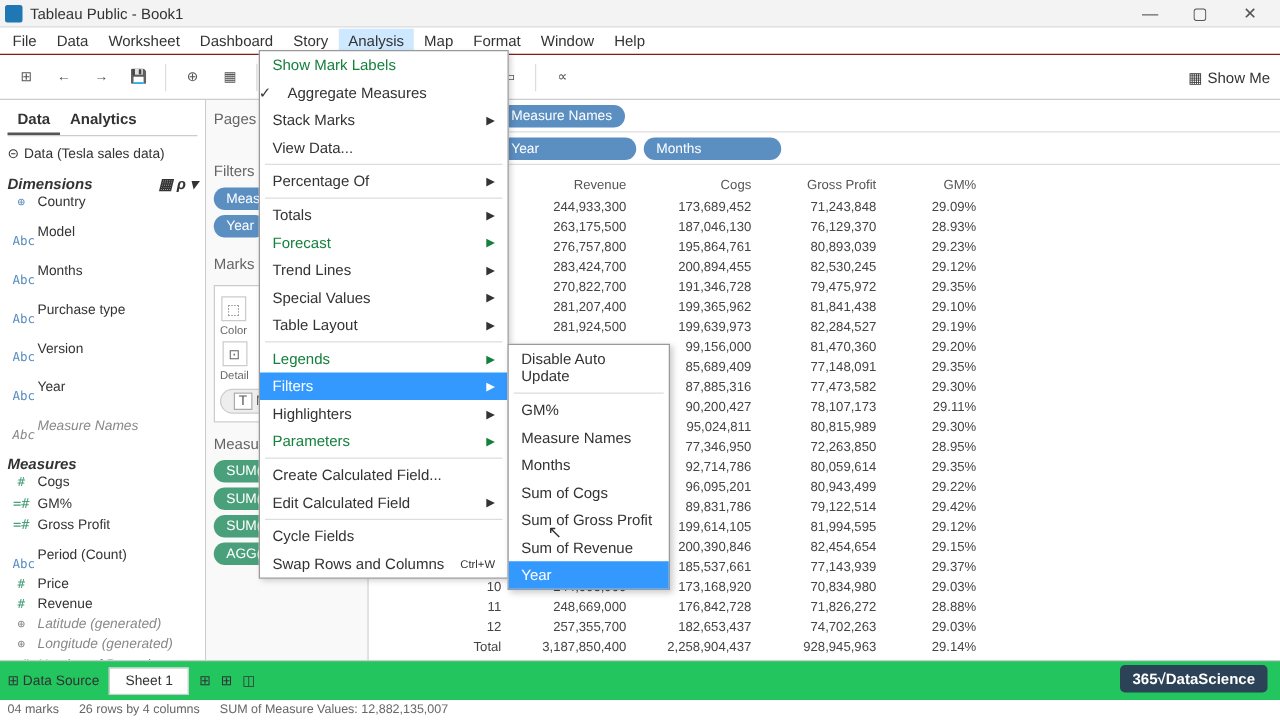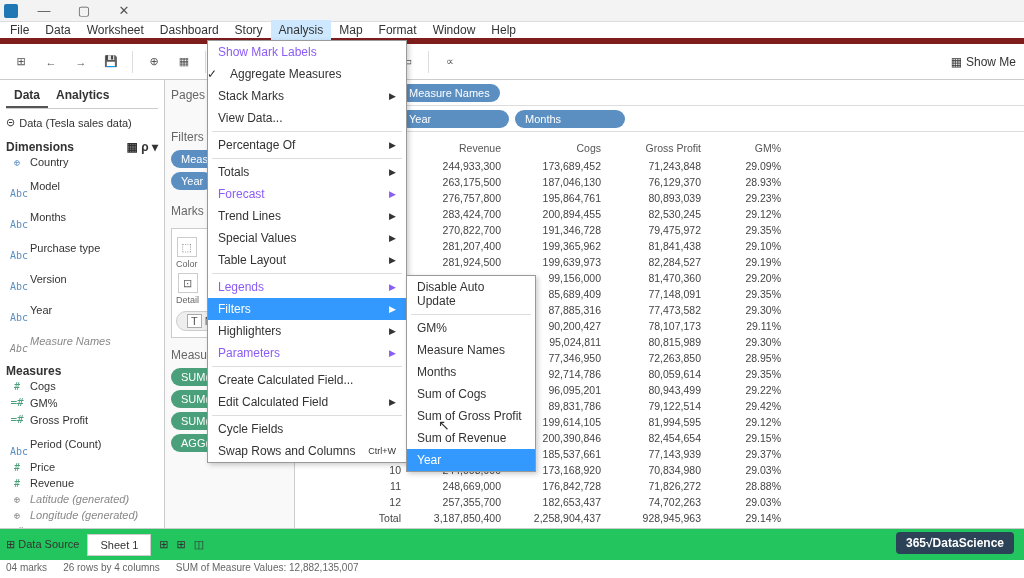--- a/index.html
+++ b/index.html
@@ -1,35 +1,35 @@
 <!DOCTYPE html>
 <html><head>
 <meta charset="utf-8">
 <style>
 * { box-sizing: border-box; margin: 0; padding: 0; font-family: 'Segoe UI', Tahoma, sans-serif; }
 body { width: 1024px; height: 578px; background: #fff; font-size: 11px; color: #333; overflow: hidden; position: relative; }
 .titlebar { height: 22px; display: flex; align-items: center; padding: 0 4px; background: #f3f3f3; border-bottom: 1px solid #ddd; }
 .titlebar .app-icon { width: 14px; height: 14px; background: #1f77b4; border-radius: 2px; margin-right: 6px; }
 .titlebar .title { flex: 1; font-size: 12px; }
 .titlebar .win-btn { width: 40px; text-align: center; font-size: 13px; color: #555; cursor: default; }
-.menubar { height: 22px; display: flex; align-items: center; padding: 0 2px; border-bottom: 6px solid #7f1d1d; }
+.menubar { height: 22px; display: flex; align-items: center; padding: 0 2px; border-bottom: 1px solid #7f1d1d; }
 .menubar .mi { padding: 3px 8px; font-size: 12px; }
 .menubar .mi.active { background: #cde8ff; }
 .toolbar { height: 36px; display: flex; align-items: center; padding: 0 8px; border-bottom: 1px solid #ccc; gap: 4px; }
 .tbtn { width: 26px; height: 26px; display: flex; align-items: center; justify-content: center; color: #555; }
 .sep { width: 1px; height: 22px; background: #ddd; margin: 0 4px; }
 .fit-select { height: 24px; width: 90px; border: 1px solid #ccc; padding: 0 6px; font-size: 11px; display: flex; align-items: center; justify-content: space-between; background: #fff; }
 .showme { margin-left: auto; display: flex; align-items: center; gap: 4px; font-size: 12px; }
 .workspace { display: flex; height: 464px; }
 .leftpane { width: 165px; border-right: 1px solid #ccc; padding: 4px 6px; background: #fff; }
 .data-tabs { display: flex; border-bottom: 1px solid #ccc; margin-bottom: 4px; }
 .data-tabs .dt { padding: 4px 8px; font-size: 12px; font-weight: bold; }
 .data-tabs .dt.active { border-bottom: 2px solid #555; }
 .ds-row { display: flex; align-items: center; gap: 4px; padding: 3px 0; font-size: 11px; }
-.section-head { font-weight: bold; font-size: 12px; margin-top: 8px; display: flex; align-items: center; justify-content: space-between; }
+.section-head { font-weight: bold; font-size: 12px; margin-top: 8px; display: flex; align-items: center; justify-content: space-between; font-style: italic; }
 .field { display: flex; align-items: center; gap: 6px; padding: 2px 0 2px 4px; font-size: 11px; }
 .field .fi { width: 14px; text-align: center; font-family: monospace; font-size: 10px; }
 .fi.globe { color: #5b8ec1; }
 .fi.abc { color: #5b8ec1; margin-top: 16px; }
 .fi.hash { color: #4aa07a; }
 .fi.calc { color: #4aa07a; font-size: 11px; }
 .fi.italic { font-style: italic; color: #888; }
 .shelfpane { width: 130px; border-right: 1px solid #ccc; padding: 4px 6px; background: #f9f9f9; position: relative; }
 .shelf-head { font-size: 12px; padding: 4px 0; color: #666; }
 .pill { display: inline-block; padding: 3px 10px; border-radius: 11px; font-size: 11px; color: #fff; margin: 2px 0; }
@@ -51,35 +51,36 @@
 .c-month { width: 50px; text-align: center; }
 .c-rev { width: 100px; }
 .c-cogs { width: 100px; }
 .c-gp { width: 100px; }
 .c-gm { width: 80px; }
 .menu-pop { position: absolute; background: #fff; border: 1px solid #999; box-shadow: 2px 2px 5px rgba(0,0,0,.2); z-index: 50; }
 .menu-main { left: 207px; top: 40px; width: 200px; }
 .menu-sub { left: 406px; top: 275px; width: 130px; }
 .mp-item { padding: 4px 10px; font-size: 12px; display: flex; align-items: center; justify-content: space-between; position: relative; }
 .mp-item.hover { background: #3399ff; color: #fff; }
-.mp-item.disabled { color: #8b5cf6; }
+.mp-item.disabled { color: #15803d; }
 .mp-sep { height: 1px; background: #ddd; margin: 2px 4px; }
 .mp-item .check { position: absolute; left: -3px; width: 14px; text-align: center; }
 .mp-item .sub { font-size: 9px; }
 .footer { position: absolute; bottom: 18px; left: 0; right: 0; height: 32px; border-top: 1px solid #ccc; display: flex; align-items: center; padding: 0 6px; gap: 8px; background: #22c55e; }
 .sheet-tab { padding: 4px 12px; background: #fff; border: 1px solid #ccc; font-size: 11px; }
 .status { position: absolute; bottom: 0; left: 0; right: 0; height: 18px; font-size: 10px; color: #666; padding: 2px 6px; display: flex; gap: 16px; background: #fff; text-align: right; }
 .brand { position: absolute; right: 10px; bottom: 24px; background: #2b4257; color: #fff; padding: 4px 10px; border-radius: 4px; font-size: 12px; font-weight: bold; }
 .cursor { position: absolute; left: 438px; top: 417px; z-index: 99; font-size: 14px; }
 </style>
 </head>
 <body>
 
 <div class="titlebar">
   <div class="app-icon"></div>
+  <div class="title">Tableau Public - Book1</div>
   <div class="win-btn">—</div>
   <div class="win-btn">▢</div>
   <div class="win-btn">✕</div>
 </div>
 
 <div class="menubar">
   <div class="mi">File</div>
   <div class="mi">Data</div>
   <div class="mi">Worksheet</div>
   <div class="mi">Dashboard</div>

